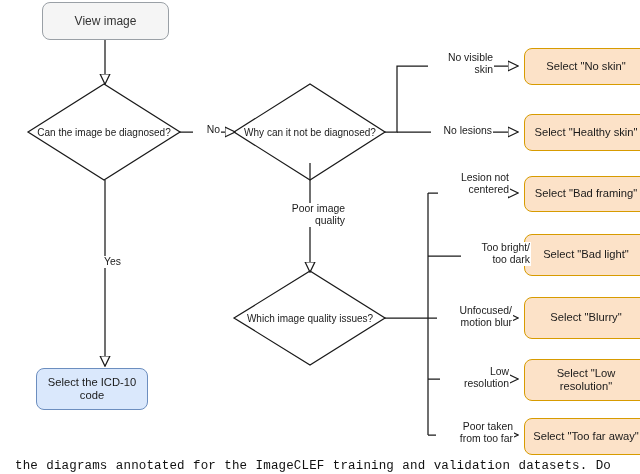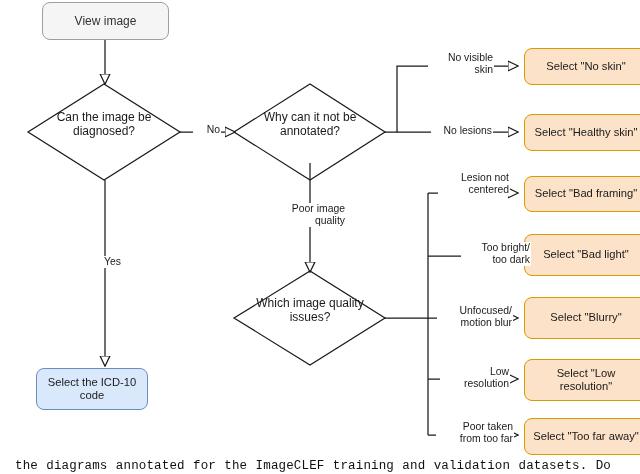--- a/index.html
+++ b/index.html
@@ -54,25 +54,25 @@
     border: 1.4px solid #6c8ebf;
   }
   .node.orange {
     background: #fce2c8;
     border: 1.6px solid #d79b00;
   }
   .diamond-label {
     position: absolute;
     box-sizing: border-box;
     display: flex;
-    align-items: flex-start;
+    align-items: center;
     justify-content: center;
     text-align: center;
     line-height: 1.2;
-    font-size: 12px;
+    font-size: 10px;
     color: #1a1a1a;
     pointer-events: none;
   }
   .edge-label {
     position: absolute;
     box-sizing: border-box;
     text-align: right;
     font-size: 10.4px;
     line-height: 1.15;
     color: #1a1a1a;
@@ -169,21 +169,21 @@
 
   <div class="node rounded orange" style="left:511px; top:418px; width:124px; height:37px;">
     <span>Select "Too far away"</span>
   </div>
 
   <div class="diamond-label" style="left:21px; top:110px; width:140px; height:46px;">
     <span>Can the image be diagnosed?</span>
   </div>
 
   <div class="diamond-label" style="left:228px; top:110px; width:138px; height:46px;">
-    <span>Why can it not be annotated?</span>
+    <span>Why can it not be diagnosed?</span>
   </div>
 
   <div class="diamond-label" style="left:228px; top:296px; width:138px; height:46px;">
     <span>Which image quality issues?</span>
   </div>
 
   <div class="edge-label" style="left:180px; top:124px; width:28px;">No</div>
 
   <div class="edge-label" style="left:77px; top:256px; width:32px;">Yes</div>
 

